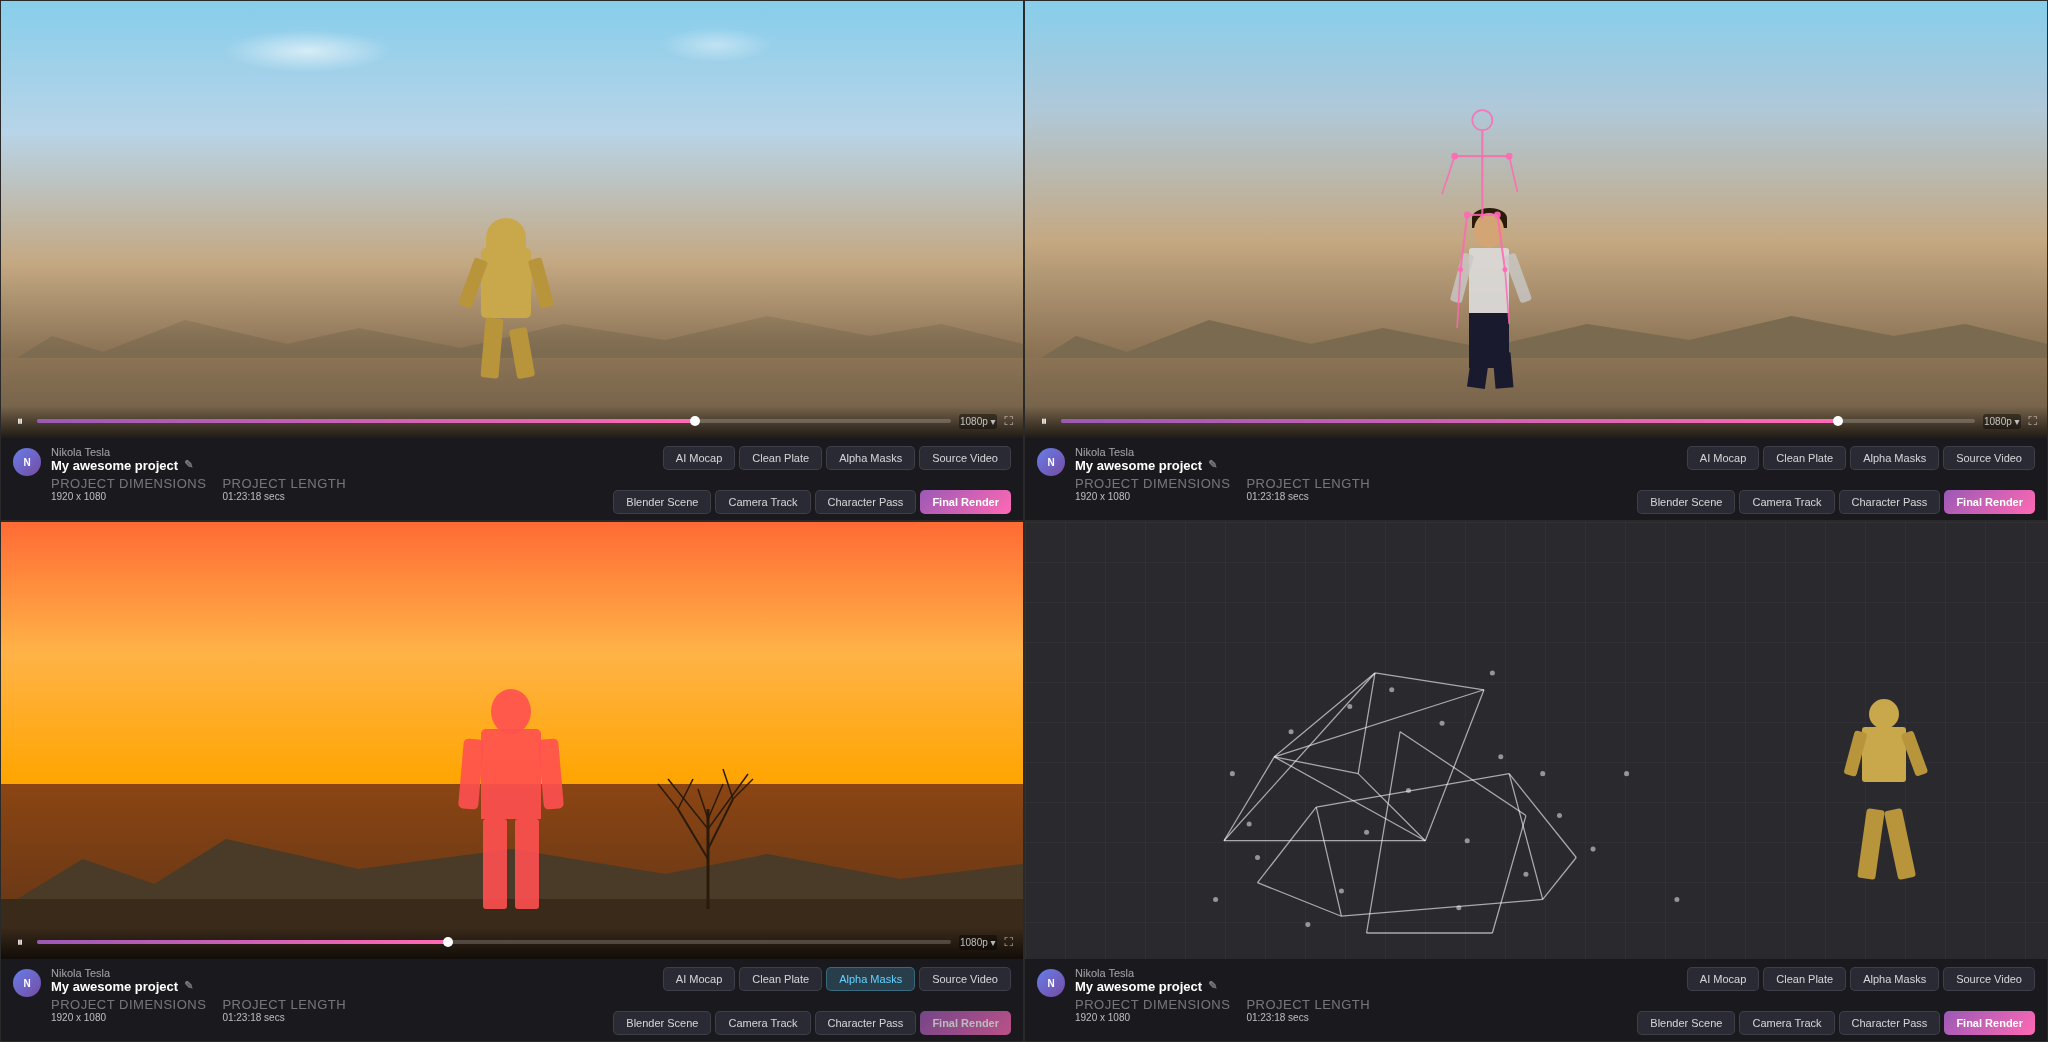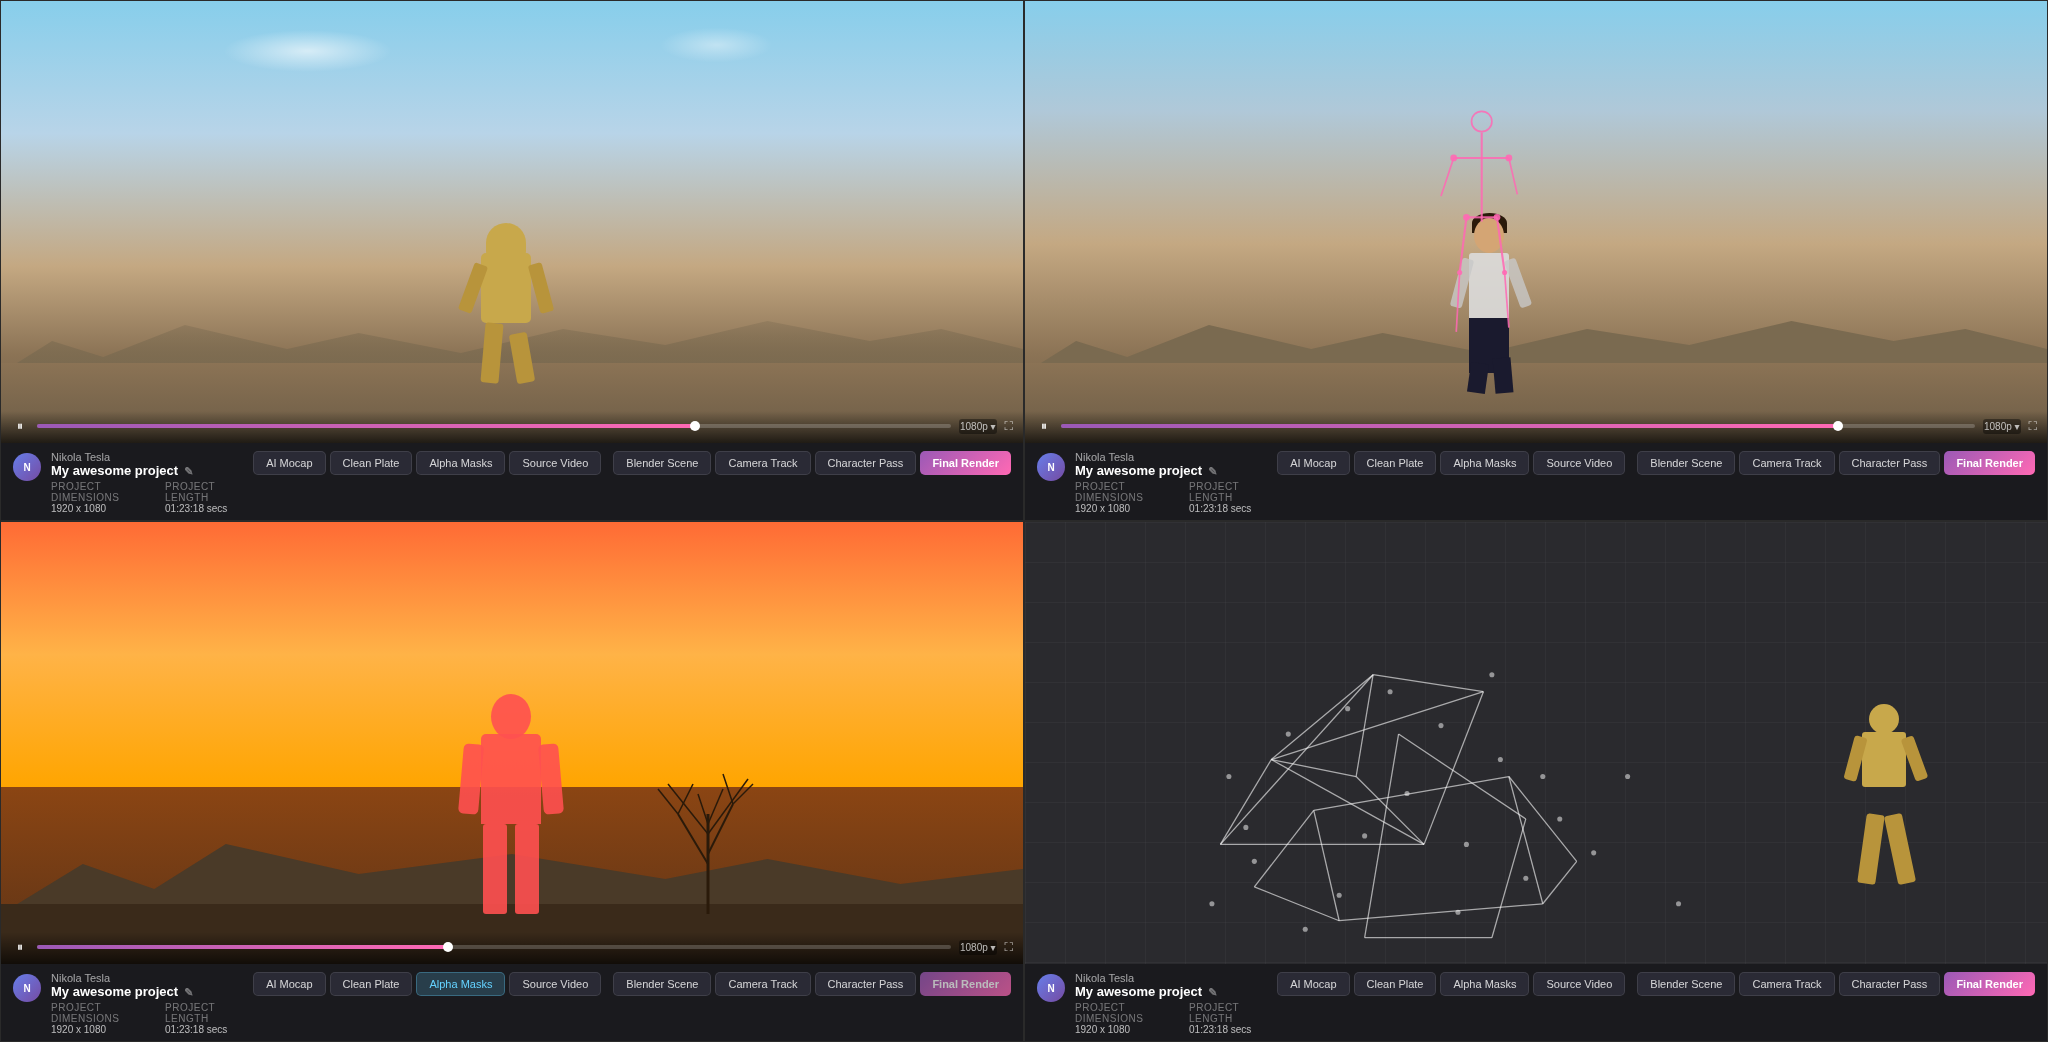--- a/index.html
+++ b/index.html
@@ -502,21 +502,21 @@
 
     .panel-meta {
       flex: 1;
     }
 
     .project-name {
       color: #fff;
       font-size: 13px;
       font-weight: 600;
       display: flex;
-      align-items: flex-end;
+      align-items: flex-start;
       gap: 6px;
       margin-bottom: 3px;
     }
 
     .edit-icon {
       color: rgba(255,255,255,0.4);
       font-size: 11px;
       cursor: pointer;
     }
 
@@ -525,34 +525,34 @@
       gap: 16px;
     }
 
     .detail-item {
       display: flex;
       flex-direction: column;
     }
 
     .detail-label {
       color: rgba(255,255,255,0.4);
-      font-size: 10px;
+      font-size: 13px;
       text-transform: uppercase;
       letter-spacing: 0.5px;
     }
 
     .detail-value {
       color: rgba(255,255,255,0.7);
       font-size: 10px;
     }
 
     .panel-buttons {
       display: flex;
-      flex-direction: row;
-      gap: 12px;
+      flex-direction: column;
+      gap: 20px;
       align-items: flex-end;
     }
 
     .btn-row {
       display: flex;
       gap: 4px;
     }
 
     .btn {
       padding: 5px 12px;

